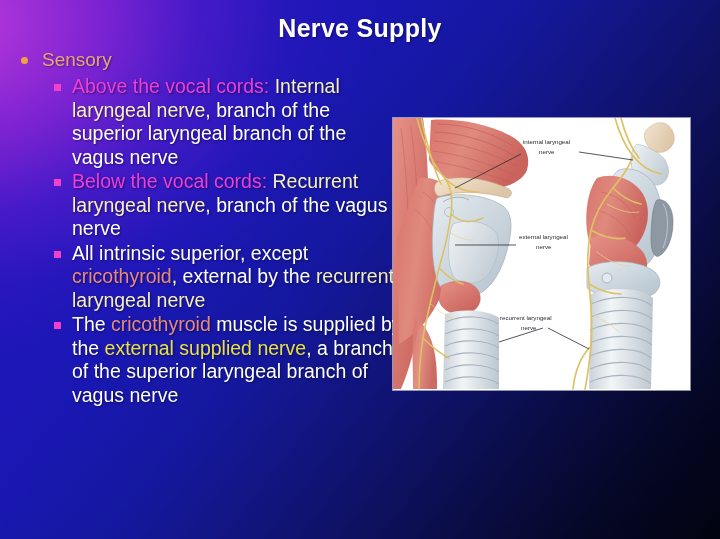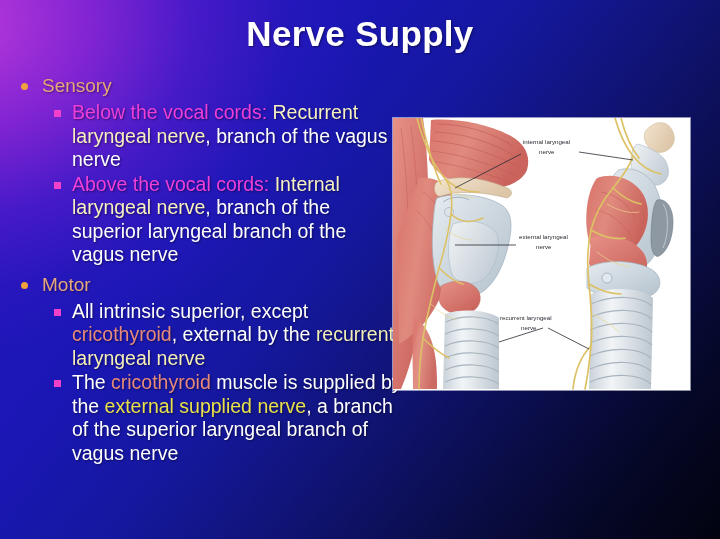--- a/index.html
+++ b/index.html
@@ -32,32 +32,32 @@
           #02030f 100%);
   }
 
   
   #title {
     position: absolute;
     left: 0;
     top: 14px;
     width: 720px;
     text-align: center;
-    font-size: 35px;
+    font-size: 25px;
     font-weight: bold;
     color: #ffffff;
     letter-spacing: 0.3px;
     text-shadow: 1px 1px 2px rgba(0,0,0,0.45);
   }
 
   
   #body {
     position: absolute;
     left: 10px;
-    top: 73px;
+    top: 47px;
     width: 392px;
   }
 
   .l1 {
     position: relative;
     padding-left: 32px;
     margin-bottom: 2px;
     font-size: 19px;
     line-height: 26px;
     color: #e7a779;
@@ -124,32 +124,28 @@
 
   <div id="body">
 
     <div class="l1">
       <span class="dot"></span>
       <span>Sensory</span>
     </div>
 
     <div class="l2">
       <span class="sq"></span>
-      <span class="hl-magenta">Below the vocal cords:</span><span class="hl-cream"> Recurrent laryngeal nerve</span><span>, branch of the vagus nerve</span>
+      <span class="hl-magenta">Above the vocal cords:</span><span class="hl-cream"> Internal laryngeal nerve</span><span>, branch of the superior laryngeal branch of the vagus nerve</span>
     </div>
 
     <div class="l2">
       <span class="sq"></span>
-      <span class="hl-magenta">Above the vocal cords:</span><span class="hl-cream"> Internal laryngeal nerve</span><span>, branch of the superior laryngeal branch of the vagus nerve</span>
-    </div>
-
-    <div class="l1" style="margin-top:5px;">
-      <span class="dot"></span>
-      <span>Motor</span>
-    </div>
+      <span class="hl-magenta">Below the vocal cords:</span><span class="hl-cream"> Recurrent laryngeal nerve</span><span>, branch of the vagus nerve</span>
+    </div>
+
 
     <div class="l2">
       <span class="sq"></span>
       <span>All intrinsic superior, except </span><span class="hl-coral">cricothyroid</span><span>, external by the </span><span class="hl-paleyel">recurrent laryngeal nerve</span>
     </div>
 
     <div class="l2">
       <span class="sq"></span>
       <span>The </span><span class="hl-coral">cricothyroid</span><span> muscle is supplied by the </span><span class="hl-yellow">external supplied nerve</span><span>, a branch of the superior laryngeal branch of vagus nerve</span>
     </div>

